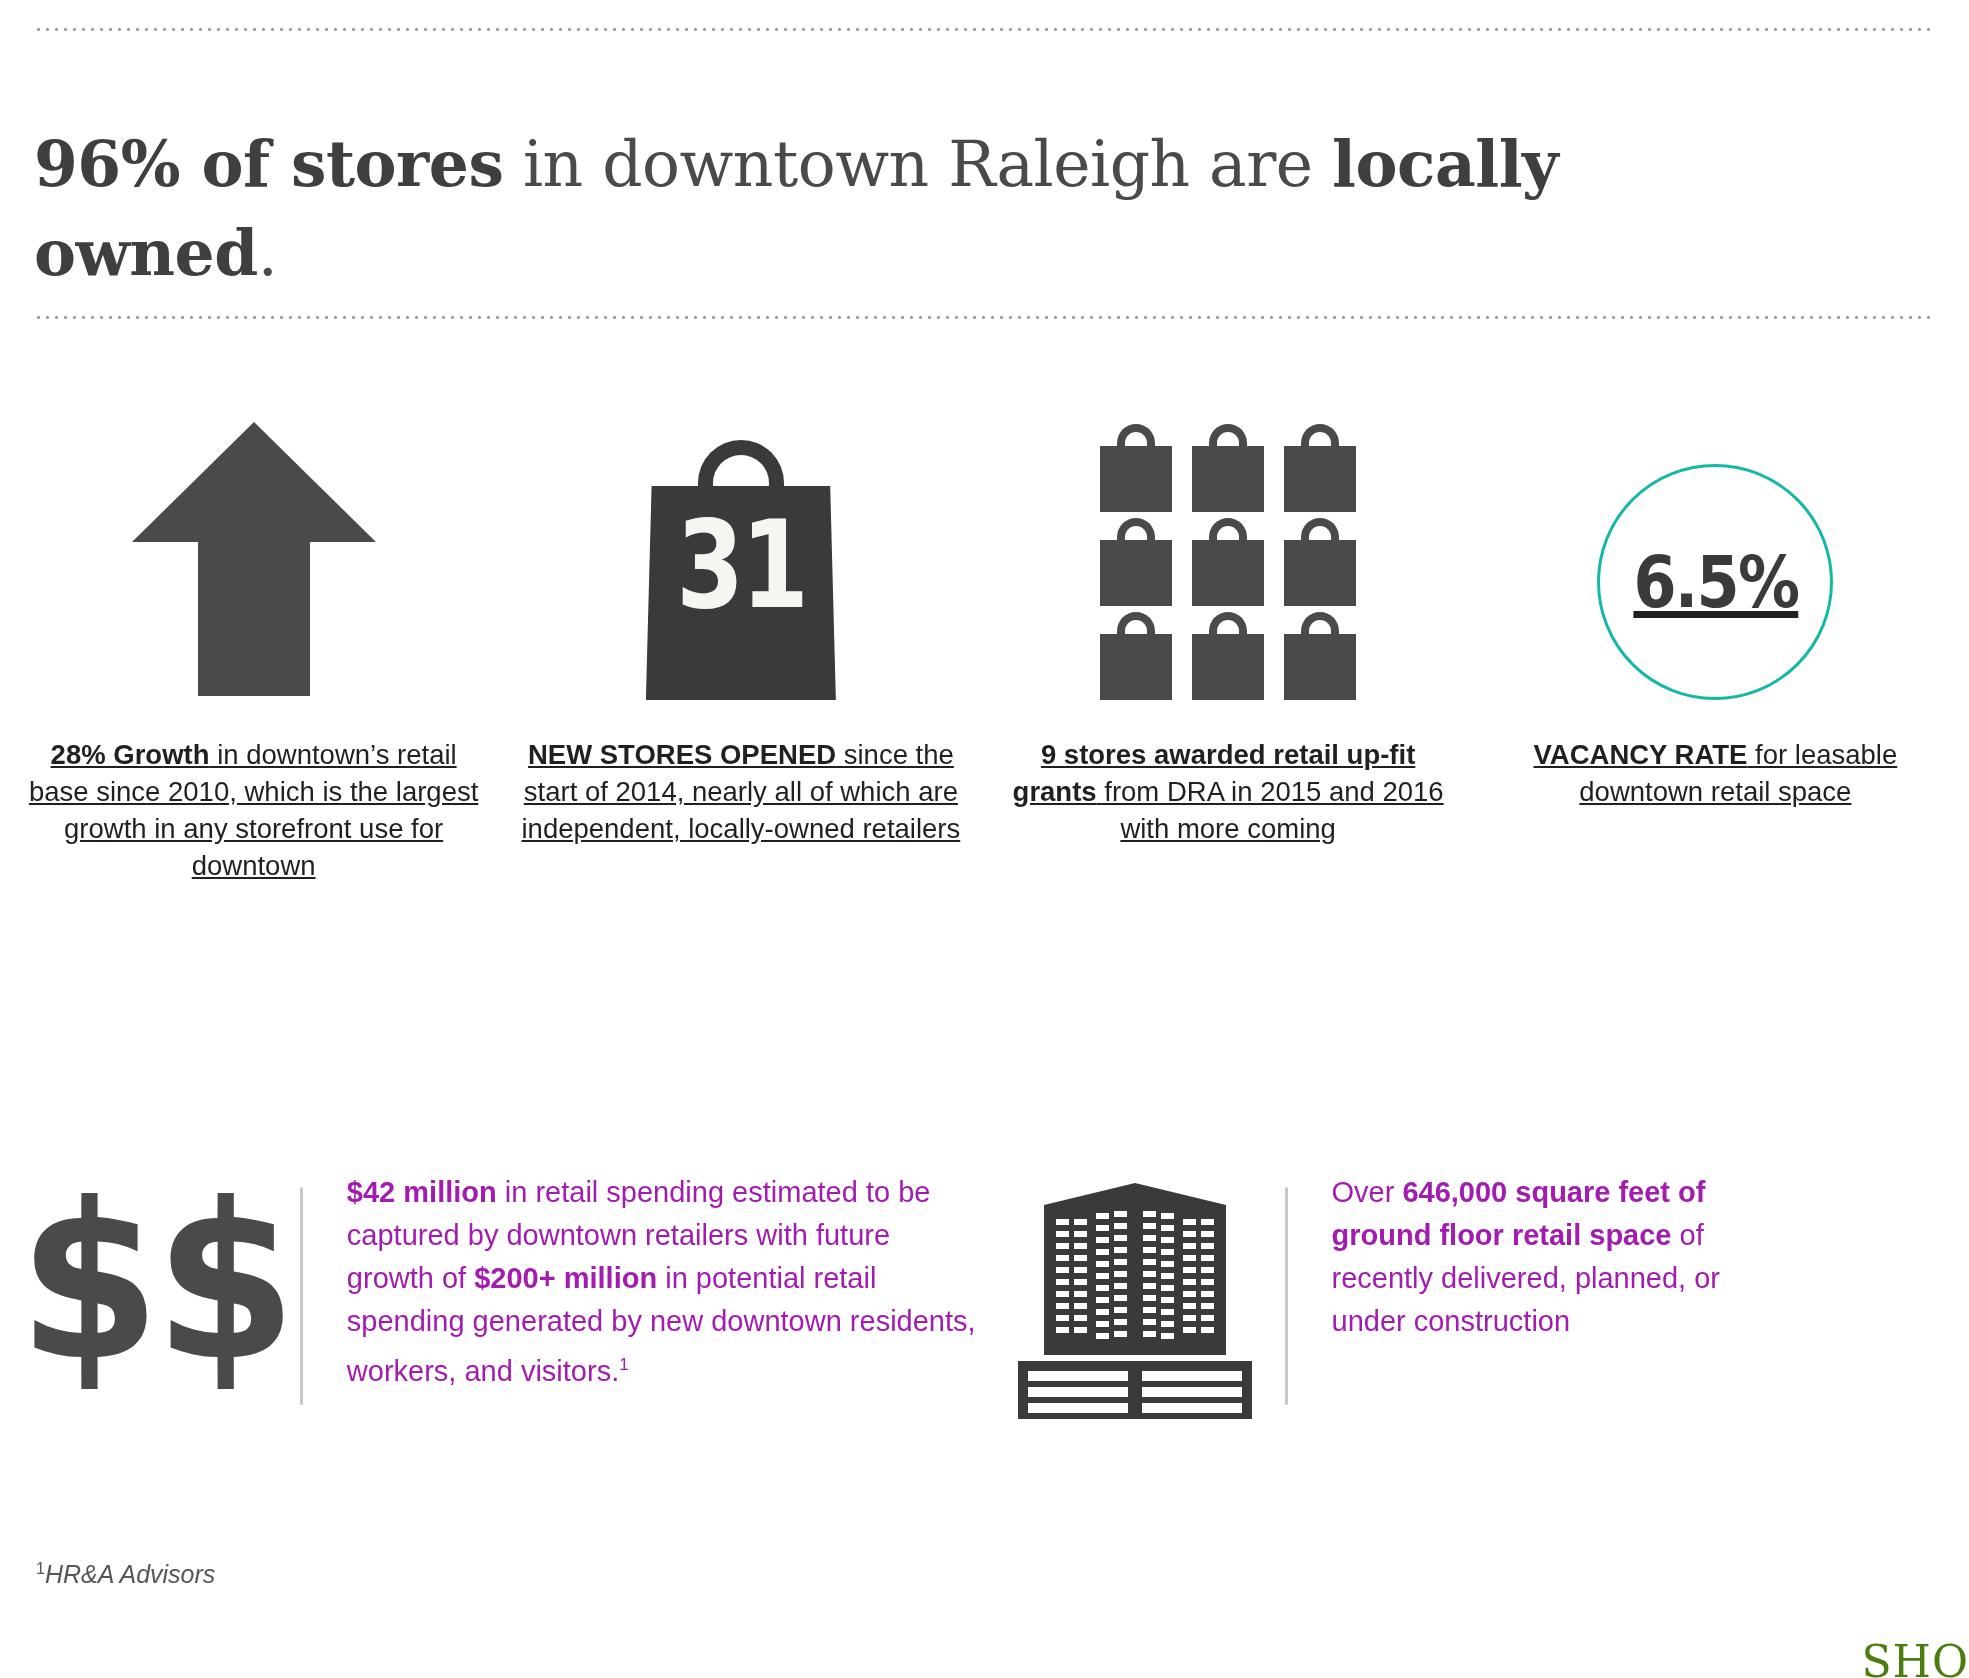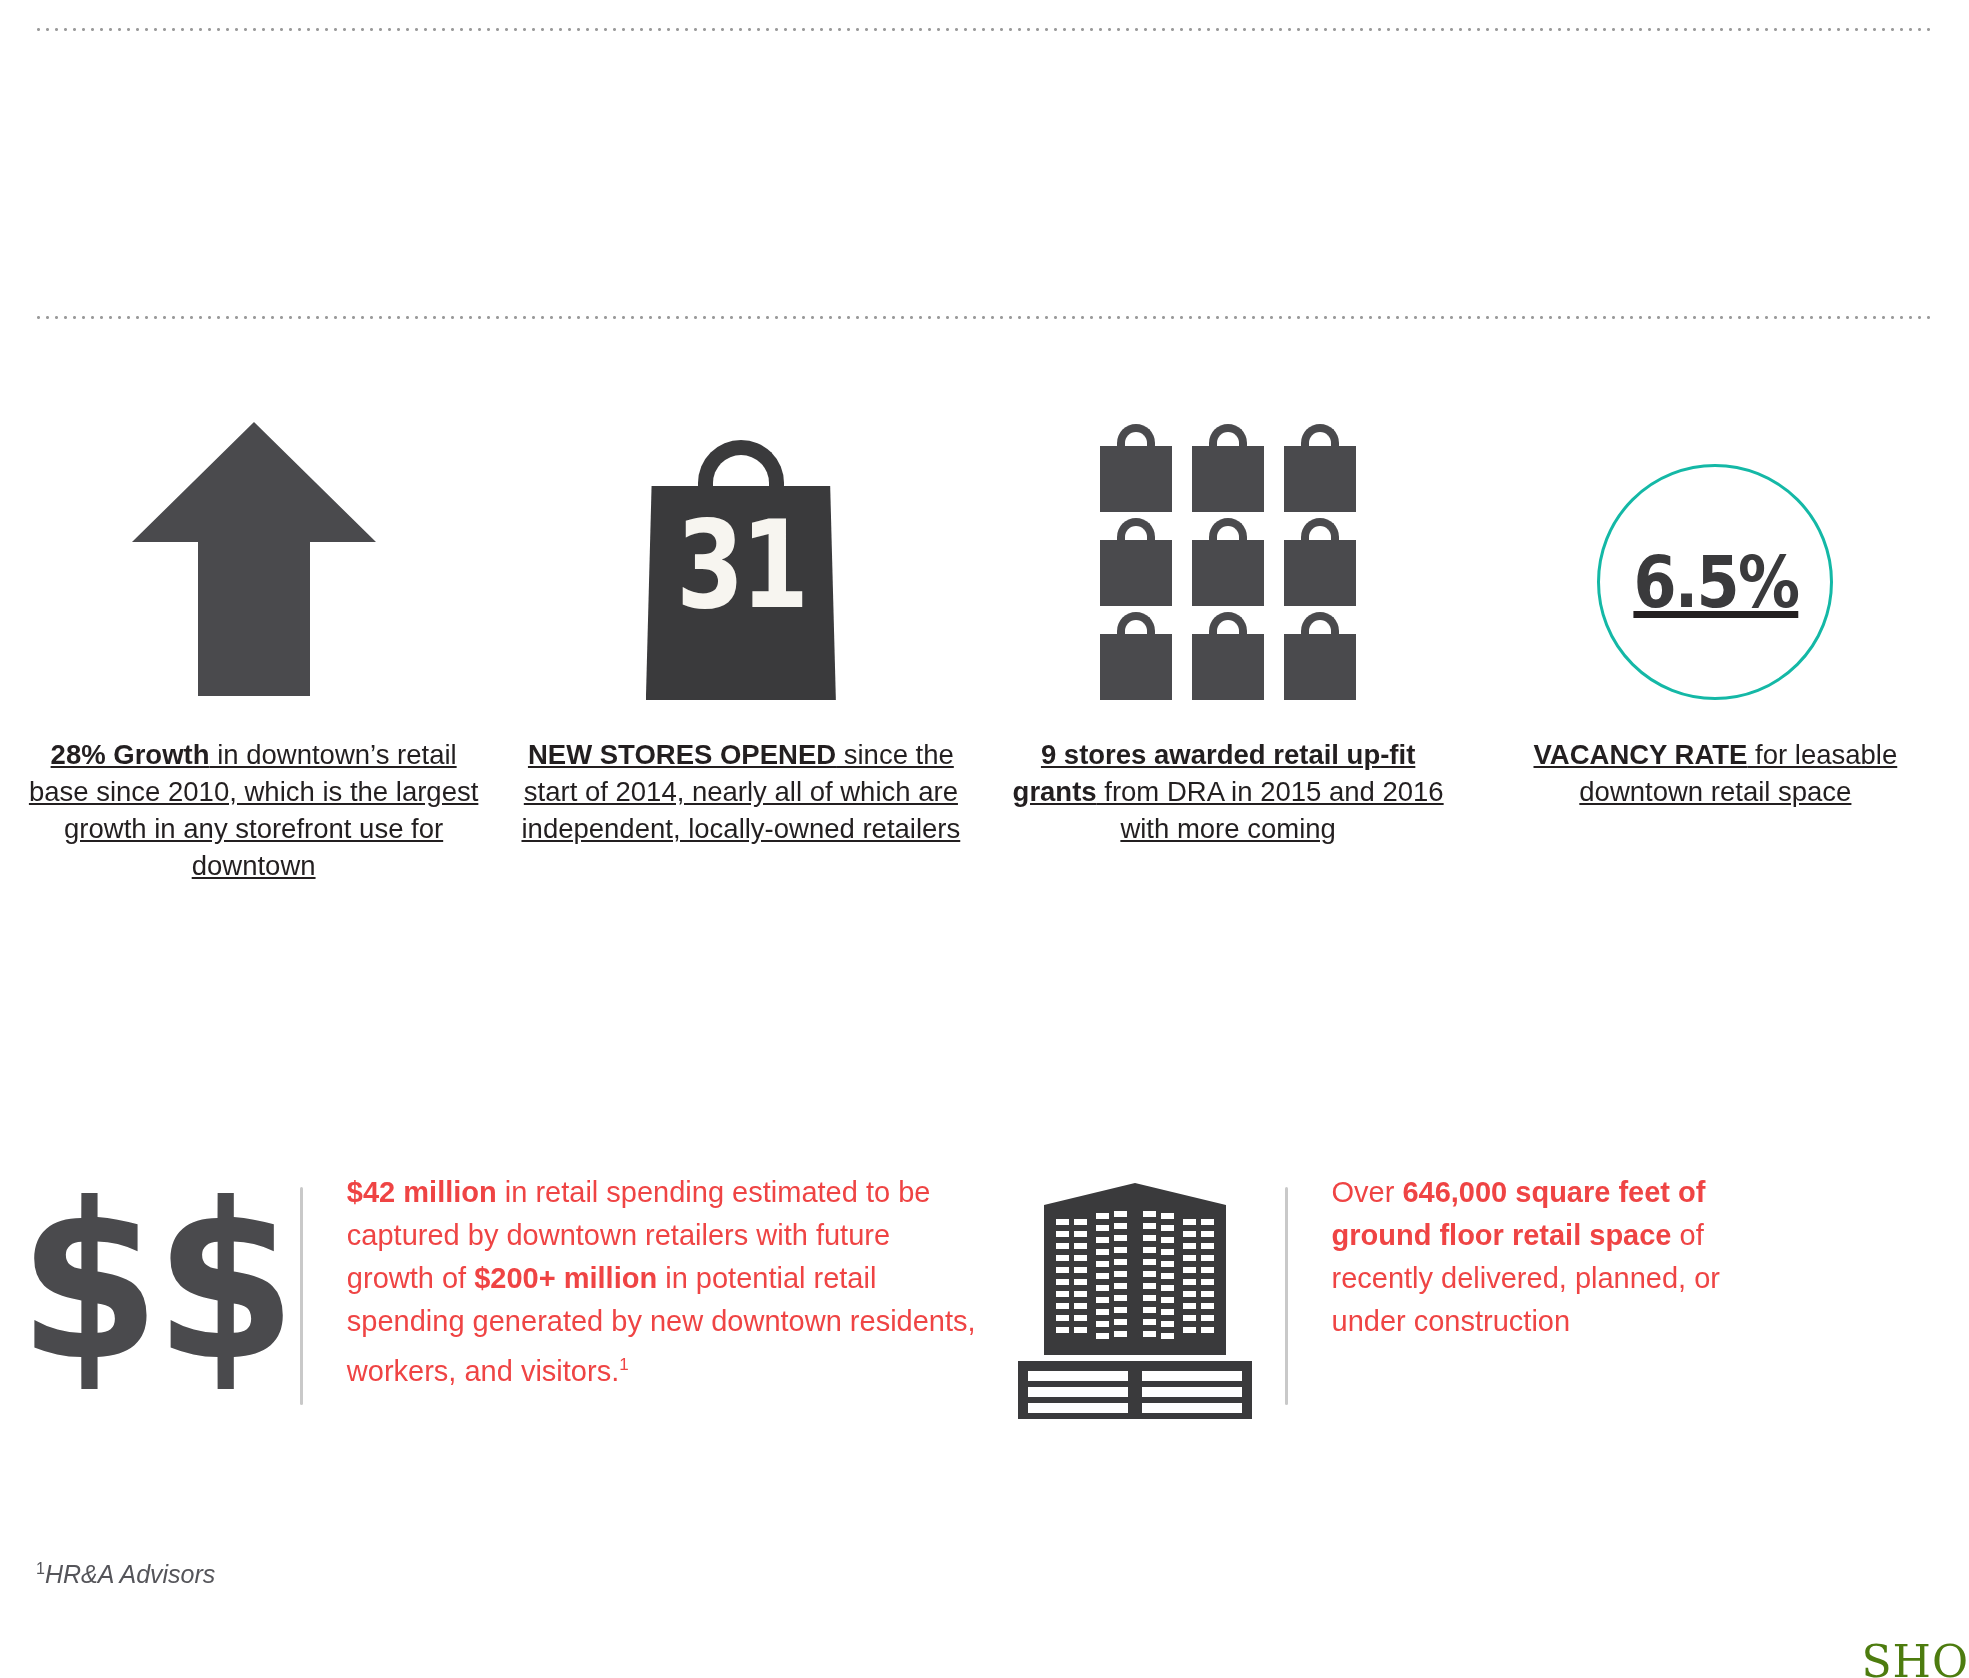--- a/index.html
+++ b/index.html
@@ -193,21 +193,21 @@
     width: 3px;
     background: #c9c9c9;
     border-radius: 2px;
     align-self: stretch;
     margin: 22px 0 22px 0;
     flex: 0 0 3px;
   }
   .bottom-text {
     font-size: 29px;
     line-height: 43px;
-    color: #ef4444;
+    color: #a21caf;
     padding-left: 44px;
     padding-top: 6px;
   }
   .bottom-text b { font-weight: 700; }
   .bottom-text sup { font-size: 17px; vertical-align: super; }
   .text-left { width: 660px; }
   .text-right { width: 400px; }
 
   
   .dollars {
@@ -244,20 +244,23 @@
     margin-top: 16px;
   }
 </style>
 </head>
 <body>
 
 <div class="page">
 
   <div class="dotted-rule rule-top"></div>
 
+  <h1 class="headline">
+    <b>96% of stores</b><span> in downtown Raleigh are </span><b>locally owned</b><span>.</span>
+  </h1>
 
   <div class="dotted-rule rule-mid"></div>
 
   <div class="stats-row">
 
     <div class="stat-col">
       <div class="icon-area">
         <svg class="arrow-icon" width="252" height="282" viewBox="0 0 252 282">
           <polygon points="126,4 248,124 182,124 182,278 70,278 70,124 4,124" fill="#4a4a4d"></polygon>
         </svg>

